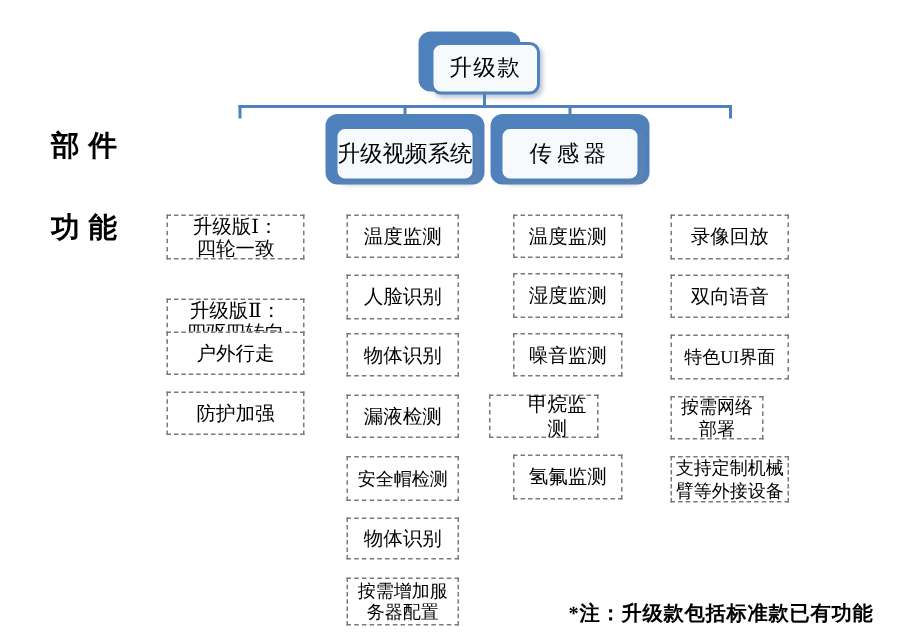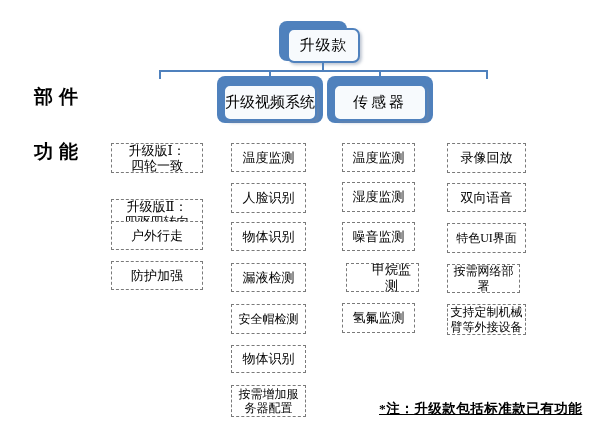--- a/index.html
+++ b/index.html
@@ -84,25 +84,25 @@
   <div class="leaf" style="left:231px;top:222px;width:75px;height:29px;">物体识别</div>
   <div class="leaf" style="left:231px;top:263px;width:75px;height:29px;text-align:right;">漏液检测</div>
   <div class="leaf sm" style="left:231px;top:304px;width:75px;height:30px;">安全帽检测</div>
   <div class="leaf" style="left:231px;top:345px;width:75px;height:28px;">物体识别</div>
   <div class="leaf sm" style="left:231px;top:385px;width:75px;height:32px;">按需增加服
 务器配置</div>
 
   <div class="leaf" style="left:342px;top:143px;width:73px;height:29px;">温度监测</div>
   <div class="leaf" style="left:342px;top:182px;width:73px;height:30px;">湿度监测</div>
   <div class="leaf" style="left:342px;top:222px;width:73px;height:29px;">噪音监测</div>
-  <div class="leaf" style="left:346px;top:263px;width:73px;height:29px;padding-left:20px;">甲烷监测</div>
+  <div class="leaf" style="left:326px;top:263px;width:73px;height:29px;padding-left:20px;">甲烷监测</div>
   <div class="leaf" style="left:342px;top:303px;width:73px;height:30px;">氢氟监测</div>
 
   <div class="leaf" style="left:447px;top:143px;width:79px;height:30px;">录像回放</div>
   <div class="leaf" style="left:447px;top:183px;width:79px;height:29px;">双向语音</div>
   <div class="leaf sm" style="left:447px;top:223px;width:79px;height:30px;">特色UI界面</div>
-  <div class="leaf sm" style="left:447px;top:264px;width:73px;height:29px;">按需网络部署</div>
+  <div class="leaf sm" style="left:447px;top:264px;width:62px;height:29px;">按需网络部署</div>
   <div class="leaf sm" style="left:447px;top:304px;width:79px;height:31px;">支持定制机械
 臂等外接设备</div>
 
-  <div class="footnote" style="left:379px;top:400px;text-decoration:underline;">*注：升级款包括标准款已有功能</div>
+  <div class="footnote" style="left:379px;top:400px;">*注：升级款包括标准款已有功能</div>
 
 </div>
 
 </body></html>

